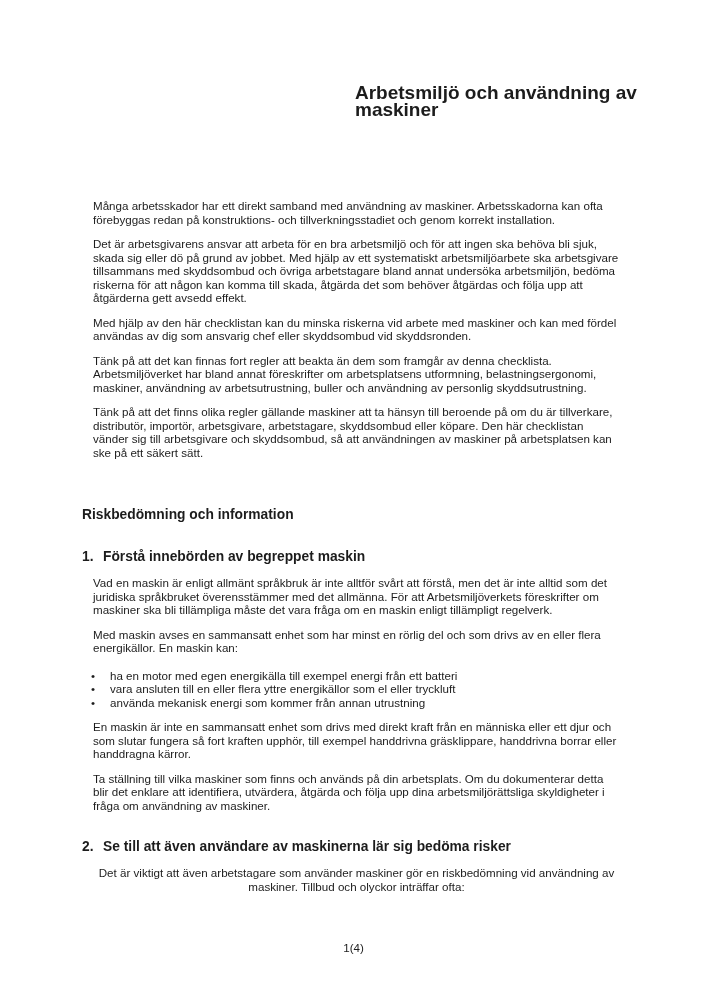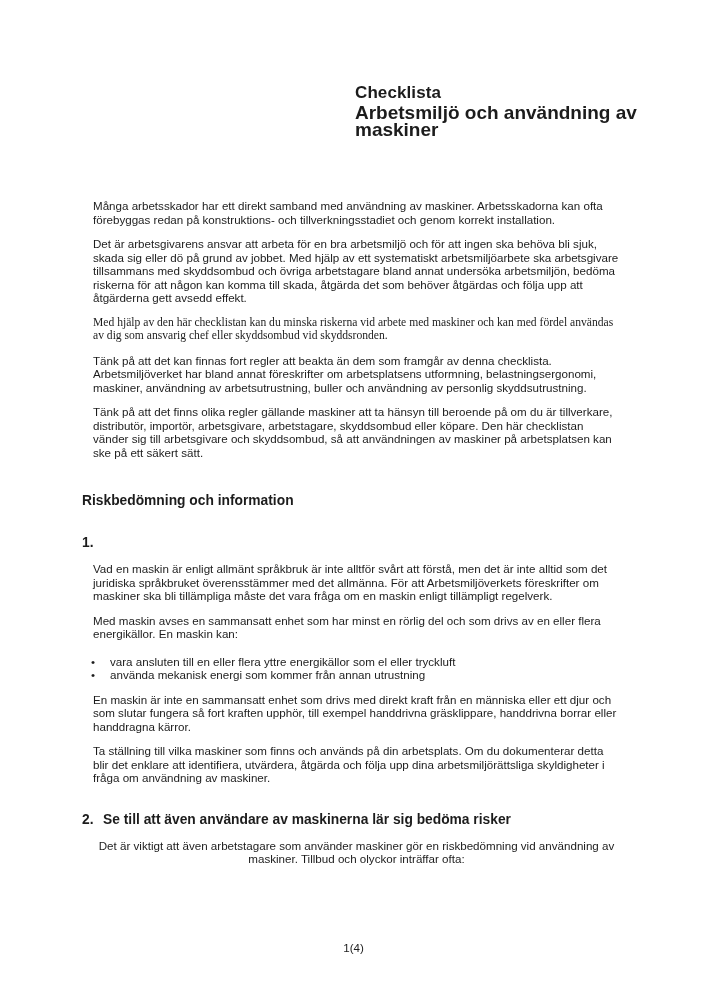--- a/index.html
+++ b/index.html
@@ -37,27 +37,27 @@
     left: 82px;
     top: 188px;
     width: 549px;
   }
   p.body {
     font-size: 11.6px;
     line-height: 13.5px;
     margin: 11px;
   }
   .mt-p2  { margin-top: 21px; }
-  .mt-p3  { margin-top: 16px; font-family: Liberation Serif, serif; }
+  .mt-p3  { margin-top: 16px; }
   .mt-14  { margin-top: 14px; }
   .mt-13  { margin-top: 13px; }
   .mt-19  { margin-top: 19px; }
   .mt-18  { margin-top: 18px; }
   .section-heading {
-    margin-top: 34px;
+    margin-top: 48px;
     font-size: 13.8px;
     font-weight: bold;
     line-height: 16px;
   }
   .num-heading {
     margin-top: 26px;
     display: flex;
     font-size: 13.8px;
     font-weight: bold;
     line-height: 16px;
@@ -92,41 +92,42 @@
     width: 707px;
     text-align: center;
     font-size: 11.6px;
     line-height: 13.5px;
   }
 </style>
 </head>
 <body>
 
 <header class="doc-header">
-  <div class="doc-title">Checklista</div>
   <div class="doc-subtitle">Arbetsmiljö och användning av maskiner</div>
 </header>
 
 <main class="content">
   <p class="body">Många arbetsskador har ett direkt samband med användning av maskiner. Arbetsskadorna kan ofta förebyggas redan på konstruktions- och tillverkningsstadiet och genom korrekt installation.</p>
   <p class="body mt-p2">Det är arbetsgivarens ansvar att arbeta för en bra arbetsmiljö och för att ingen ska behöva bli sjuk, skada sig eller dö på grund av jobbet. Med hjälp av ett systematiskt arbetsmiljöarbete ska arbetsgivare tillsammans med skyddsombud och övriga arbetstagare bland annat undersöka arbetsmiljön, bedöma riskerna för att någon kan komma till skada, åtgärda det som behöver åtgärdas och följa upp att åtgärderna gett avsedd effekt.</p>
   <p class="body mt-p3">Med hjälp av den här checklistan kan du minska riskerna vid arbete med maskiner och kan med fördel användas av dig som ansvarig chef eller skyddsombud vid skyddsronden.</p>
   <p class="body mt-14">Tänk på att det kan finnas fort regler att beakta än dem som framgår av denna checklista. Arbetsmiljöverket har bland annat föreskrifter om arbetsplatsens utformning, belastningsergonomi, maskiner, användning av arbetsutrustning, buller och användning av personlig skyddsutrustning.</p>
   <p class="body mt-14">Tänk på att det finns olika regler gällande maskiner att ta hänsyn till beroende på om du är tillverkare, distributör, importör, arbetsgivare, arbetstagare, skyddsombud eller köpare. Den här checklistan vänder sig till arbetsgivare och skyddsombud, så att användningen av maskiner på arbetsplatsen kan ske på ett säkert sätt.</p>
 
   <h1 class="section-heading">Riskbedömning och information</h1>
 
   <div class="num-heading">
     <span class="num">1.</span>
+    <span>Förstå innebörden av begreppet maskin</span>
   </div>
 
   <p class="body after-heading">Vad en maskin är enligt allmänt språkbruk är inte alltför svårt att förstå, men det är inte alltid som det juridiska språkbruket överensstämmer med det allmänna. För att Arbetsmiljöverkets föreskrifter om maskiner ska bli tillämpliga måste det vara fråga om en maskin enligt tillämpligt regelverk.</p>
   <p class="body mt-13">Med maskin avses en sammansatt enhet som har minst en rörlig del och som drivs av en eller flera energikällor. En maskin kan:</p>
 
   <ul class="bullets">
+    <li>ha en motor med egen energikälla till exempel energi från ett batteri</li>
     <li>vara ansluten till en eller flera yttre energikällor som el eller tryckluft</li>
     <li>använda mekanisk energi som kommer från annan utrustning</li>
   </ul>
 
   <p class="body mt-19">En maskin är inte en sammansatt enhet som drivs med direkt kraft från en människa eller ett djur och som slutar fungera så fort kraften upphör, till exempel handdrivna gräsklippare, handdrivna borrar eller handdragna kärror.</p>
   <p class="body mt-18">Ta ställning till vilka maskiner som finns och används på din arbetsplats. Om du dokumenterar detta blir det enklare att identifiera, utvärdera, åtgärda och följa upp dina arbetsmiljörättsliga skyldigheter i fråga om användning av maskiner.</p>
 
   <div class="num-heading second">
     <span class="num">2.</span>
     <span>Se till att även användare av maskinerna lär sig bedöma risker</span>

